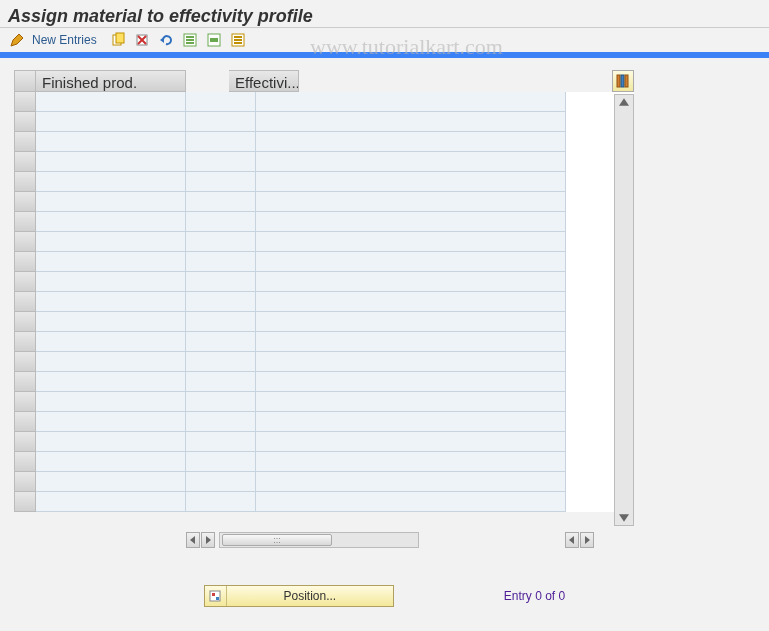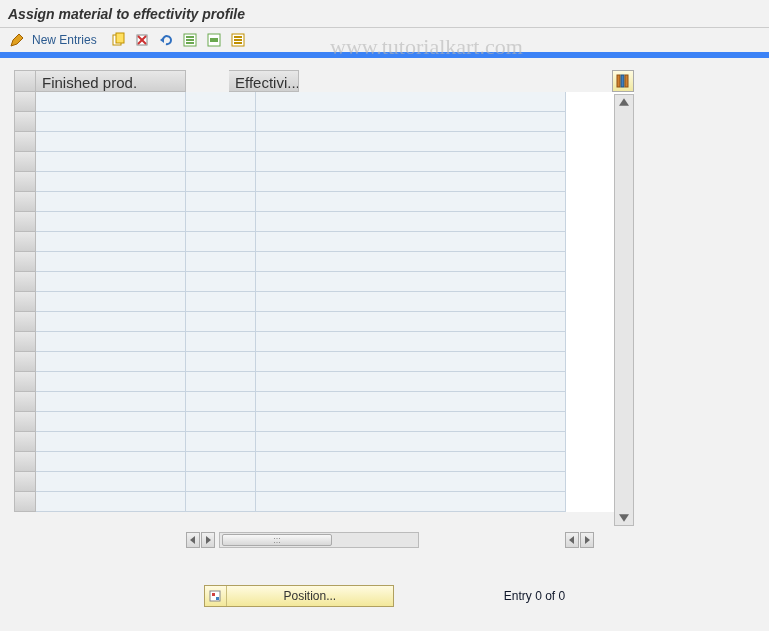--- a/index.html
+++ b/index.html
@@ -14,21 +14,21 @@
   }
   .window {
     width: 769px;
     height: 631px;
     background: #f2f2f2;
     position: relative;
   }
   .title-bar {
     height: 28px;
     padding: 6px 8px;
-    font-size: 14px;
+    font-size: 18px;
     font-style: italic;
     font-weight: bold;
     color: #333;
     border-bottom: 1px solid #ccc;
   }
   .toolbar {
     height: 30px;
     padding: 4px 8px;
     display: flex;
     align-items: center;
@@ -51,21 +51,20 @@
     margin-right: 6px;
   }
   .watermark {
     position: absolute;
     left: 310px;
     top: 34px;
     font-size: 22px;
     color: rgba(180,180,180,0.6);
     font-family: Georgia, serif;
     pointer-events: none;
-    margin-left: 20px;
   }
   .table-area {
     position: absolute;
     left: 14px;
     top: 70px;
     width: 620px;
     height: 480px;
     display: flex;
     flex-direction: column;
   }
@@ -211,21 +210,21 @@
     border-right: 1px solid #c9bd7b;
   }
   .position-btn .lbl {
     flex: 1;
     text-align: center;
     color: #333;
     font-size: 12px;
   }
   .entry-text {
     font-size: 12px;
-    color: #0f172a;
+    color: #4c1d95;
     text-align: center;
   }
 </style>
 </head>
 <body>
 
 <div class="window">
 
   <div class="title-bar">
     <span>Assign material to effectivity profile</span>

